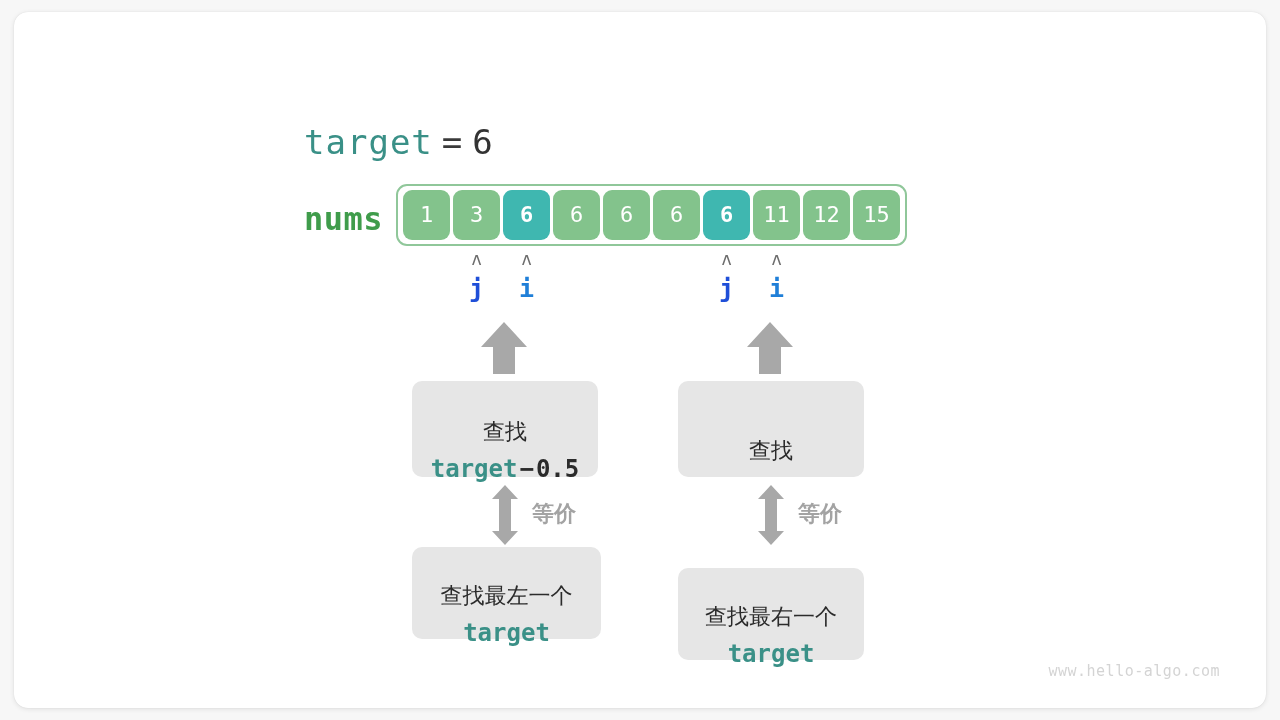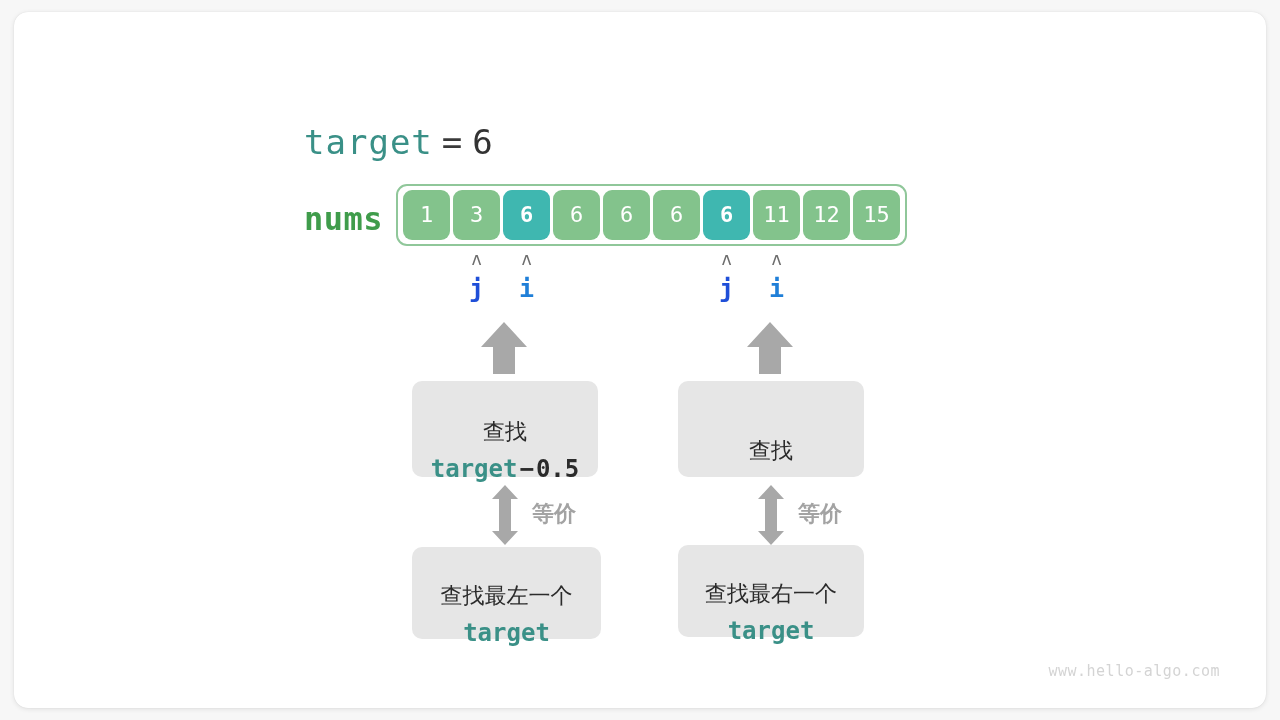--- a/index.html
+++ b/index.html
@@ -244,19 +244,19 @@
     <div class="line-cn">查找</div>
   </div>
 
   <div class="dbl-arrow" style="left:744px; top:473px;">
     <svg width="26" height="60" viewBox="0 0 26 60" aria-hidden="true">
       <polygon points="13,0 26,14 19,14 19,46 26,46 13,60 0,46 7,46 7,14 0,14" fill="#a8a8a8"></polygon>
     </svg>
   </div>
   <div class="equiv-label" style="left:784px; top:487px;">等价</div>
 
-  <div class="gbox" style="left:664px; top:533px; width:186px; height:92px;">
+  <div class="gbox" style="left:664px; top:556px; width:186px; height:92px;">
     <div class="line-cn">查找最右一个</div>
     <div class="line-code"><span class="kw-target">target</span></div>
   </div>
 
   <div id="watermark">www.hello-algo.com</div>
 </div>
 
 </body></html>

